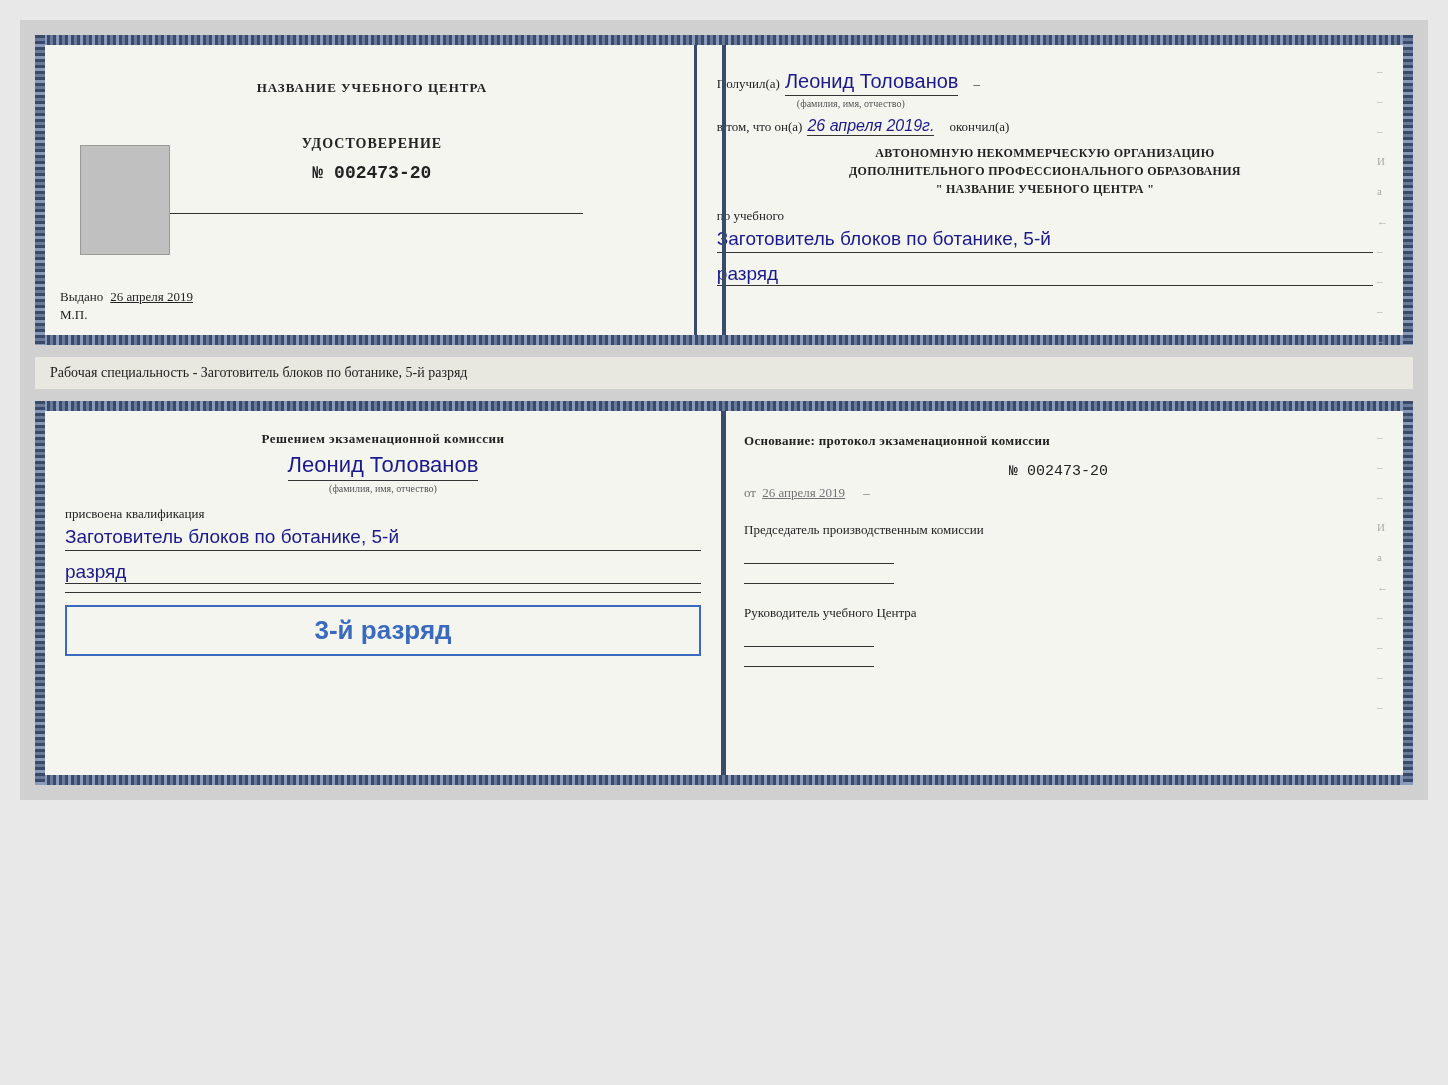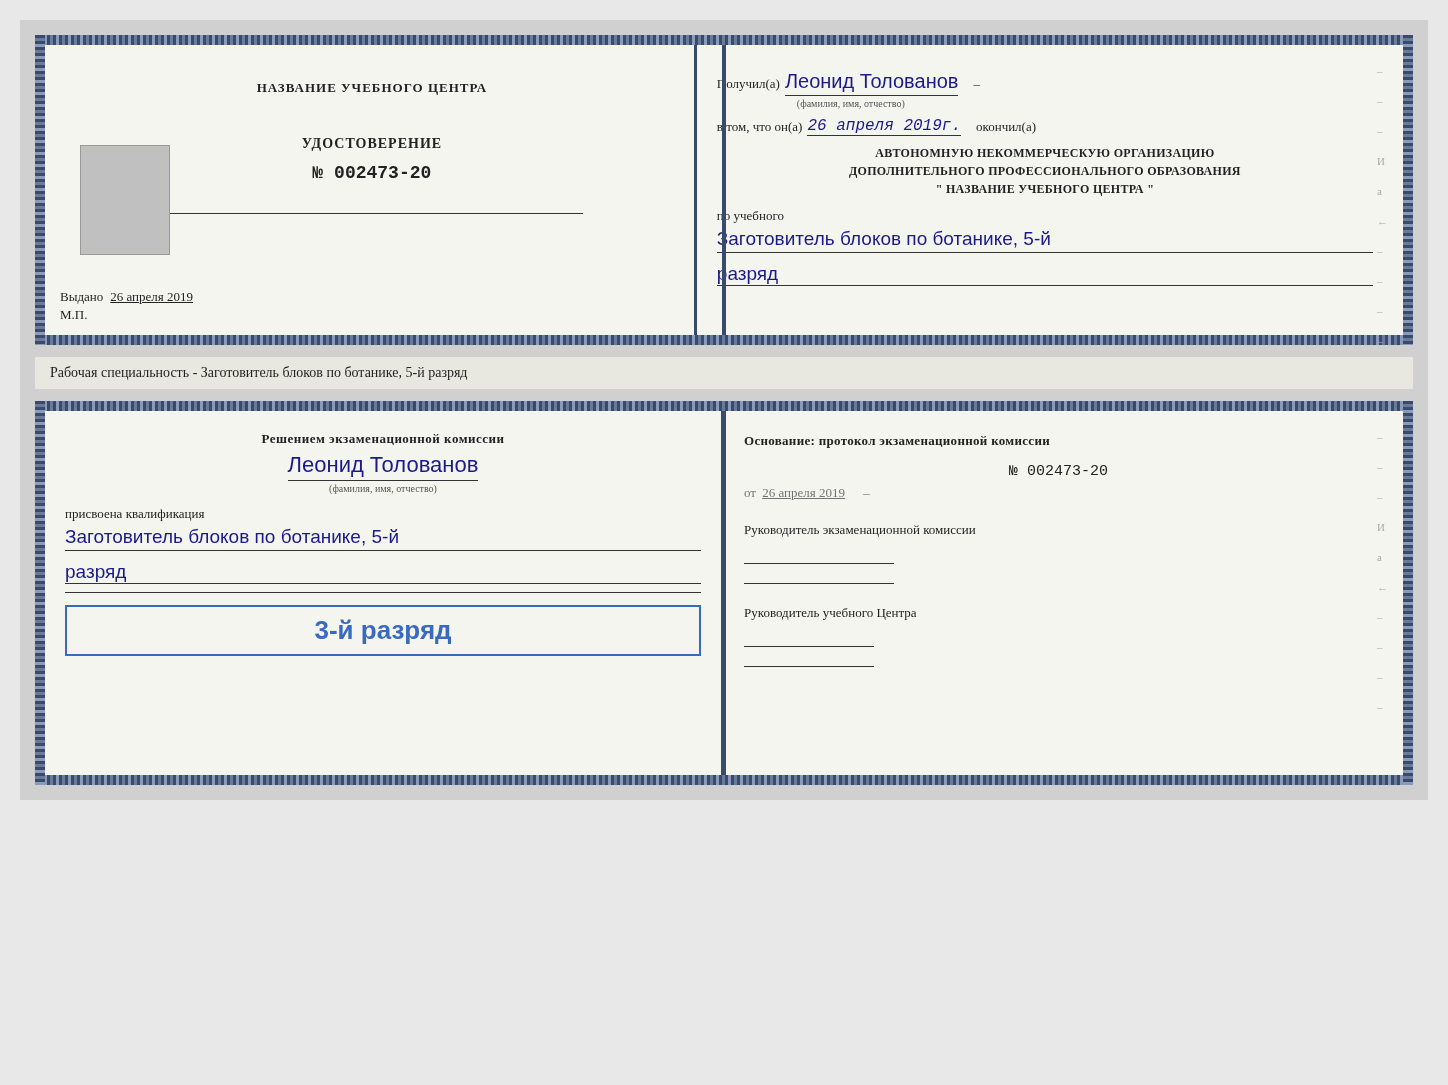--- a/index.html
+++ b/index.html
@@ -74,21 +74,21 @@
 
     .handwritten {
       font-family: 'Brush Script MT', cursive, 'Comic Sans MS', sans-serif;
       font-size: 20px;
       color: #1a1a8c;
       border-bottom: 1px solid #333;
       padding-bottom: 2px;
     }
 
     .handwritten-small {
-      font-family: Liberation Mono, monospace;
+      font-family: Liberation Sans, sans-serif;
       font-size: 16px;
       color: #1a1a8c;
       border-bottom: 1px solid #333;
       font-style: italic;
     }
 
     .field-label {
       text-align: center;
       font-size: 10px;
       color: #555;
@@ -359,21 +359,21 @@
         <div style="font-size:13px; color:#222; font-weight:bold; letter-spacing:0.3px; line-height:1.5;">Основание: протокол экзаменационной комиссии</div>
 
         <div style="font-size:15px; font-family:'Courier New',monospace; color:#222; text-align:center; margin:12px 0 5px 0;">№  002473-20</div>
 
         <div style="font-size:13px; color:#737373; margin-bottom:20px;">
           <span>от</span>
           <span style="text-decoration:underline; margin-left:3px;">26 апреля 2019</span>
           <span style="margin-left:15px;">–</span>
         </div>
 
-        <div style="font-size:13px; color:#222; margin-bottom:5px; line-height:1.4;">Руководитель экзаменационной комиссии</div>
+        <div style="font-size:13px; color:#222; margin-bottom:5px; line-height:1.4;">Председатель производственным комиссии</div>
         <div style="border-bottom:1px solid #333; width:150px; height:20px; margin-bottom:5px;"></div>
         <div style="border-bottom:1px solid #333; width:150px; height:15px; margin-bottom:20px;"></div>
 
         <div style="font-size:13px; color:#222; margin-bottom:5px; line-height:1.4;">Руководитель учебного Центра</div>
         <div style="border-bottom:1px solid #333; width:130px; height:20px; margin-bottom:5px;"></div>
         <div style="border-bottom:1px solid #333; width:130px; height:15px;"></div>
 
       </div>
     </div>
   </div>

